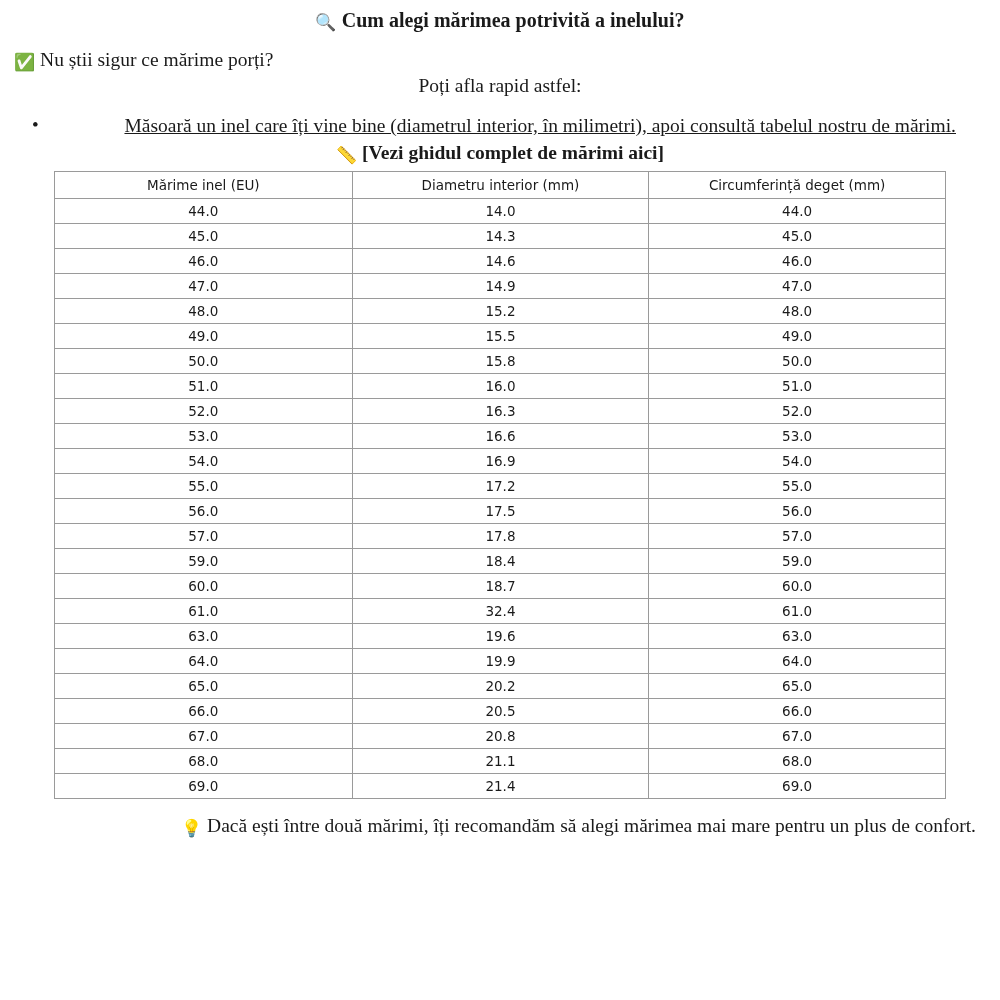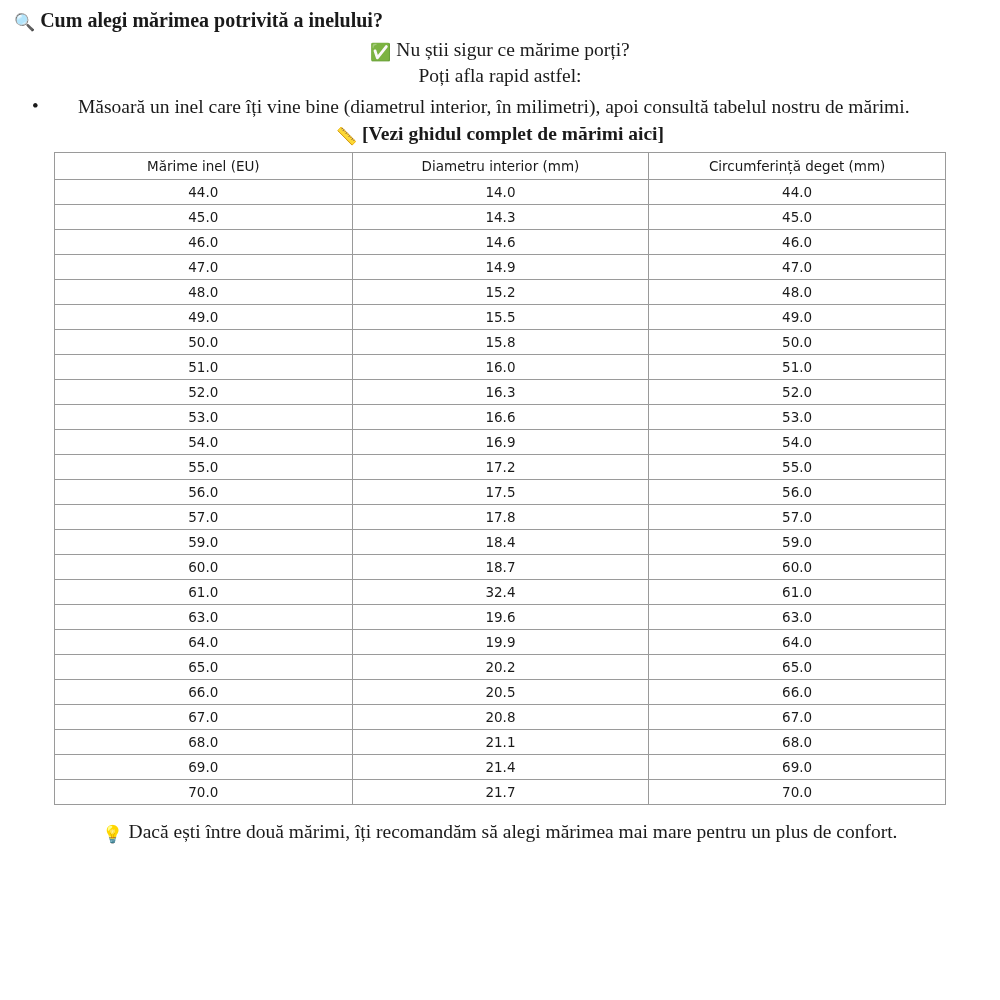--- a/index.html
+++ b/index.html
@@ -12,40 +12,40 @@
     min-height: 1000px;
     font-family: "Liberation Serif", serif;
     color: #1a1a1a;
   }
   .page {
     width: 1000px;
     box-sizing: border-box;
     padding: 6px 14px 10px 14px;
   }
   .heading {
-    text-align: left;
+    text-align: center;
     font-size: 20px;
     font-weight: bold;
-    margin: 2px 0 4px 0;
+    margin: 2px 0 14px 0;
     line-height: 1.25;
   }
   .heading .emoji {
     font-family: "DejaVu Sans", sans-serif;
     font-weight: normal;
     font-size: 17px;
     vertical-align: middle;
   }
   .intro {
     text-align: center;
     font-size: 19.5px;
     line-height: 1.27;
     margin: 0 8px 2px 8px;
   }
   .subhead {
-    text-align: center;
+    text-align: left;
     font-size: 19.5px;
     line-height: 1.3;
     margin: 3px 0 0 0;
   }
   .subhead .emoji {
     font-family: "DejaVu Sans", sans-serif;
     font-size: 17px;
     vertical-align: -2px;
   }
   .howto {
@@ -53,25 +53,26 @@
     font-size: 19.5px;
     margin: 2px 0 2px 0;
   }
   ul.steps {
     margin: 0 0 0 0;
     padding: 0 10px 0 44px;
     list-style: none;
   }
   ul.steps li {
     position: relative;
-    text-align: left;
+    text-align: right;
     font-size: 19.5px;
     line-height: 1.3;
-    margin: 7px 0 4px 0;
+    margin: 16px 0 4px 0;
     padding: 0 20px;
+    text-decoration: underline;
   }
   ul.steps li::before {
     content: "\2022";
     position: absolute;
     left: -26px;
     top: 0;
     font-size: 19px;
   }
   .guide-link {
     text-align: center;
@@ -104,21 +105,21 @@
   table.size-table th {
     height: 20px;
   }
   table.size-table td {
     height: 18px;
   }
   table.size-table col.c1 { width: 298px; }
   table.size-table col.c2 { width: 297px; }
   table.size-table col.c3 { width: 297px; }
   .footer-note {
-    text-align: center;
+    text-align: right;
     font-size: 19.5px;
     line-height: 1.3;
     margin: 14px 10px 0 10px;
   }
   .footer-note .emoji {
     font-family: "DejaVu Sans", sans-serif;
     font-size: 17px;
     vertical-align: -2px;
   }
 </style>
@@ -276,25 +277,20 @@
         <tr>
           <td>68.0</td>
           <td>21.1</td>
           <td>68.0</td>
         </tr>
         <tr>
           <td>69.0</td>
           <td>21.4</td>
           <td>69.0</td>
         </tr>
-        <tr>
-          <td>70.0</td>
-          <td>21.7</td>
-          <td>70.0</td>
-        </tr>
       </tbody>
   </table>
 
   <p class="footer-note">
     <span class="emoji">💡</span>
     <span>Dacă ești între două mărimi, îți recomandăm să alegi mărimea mai mare pentru un plus de confort.</span>
   </p>
 
 </div>
 

